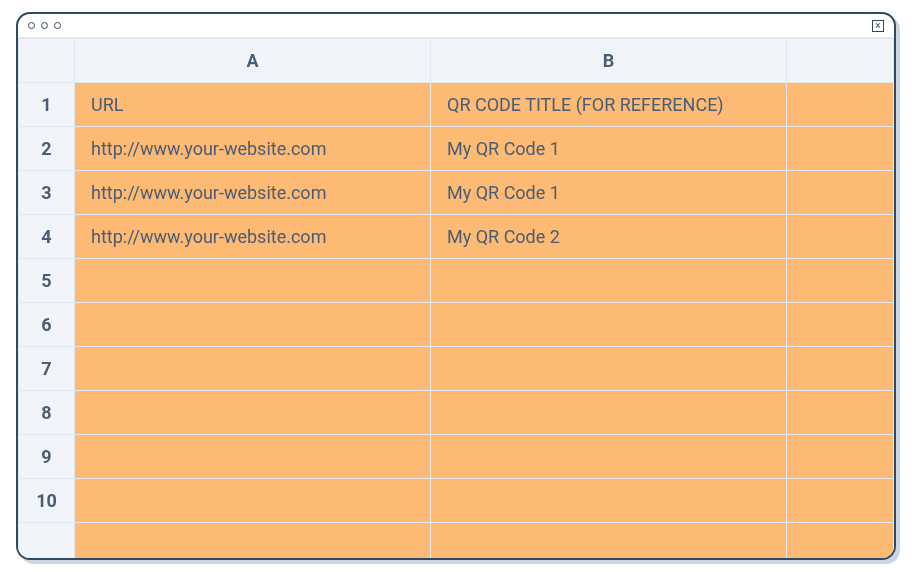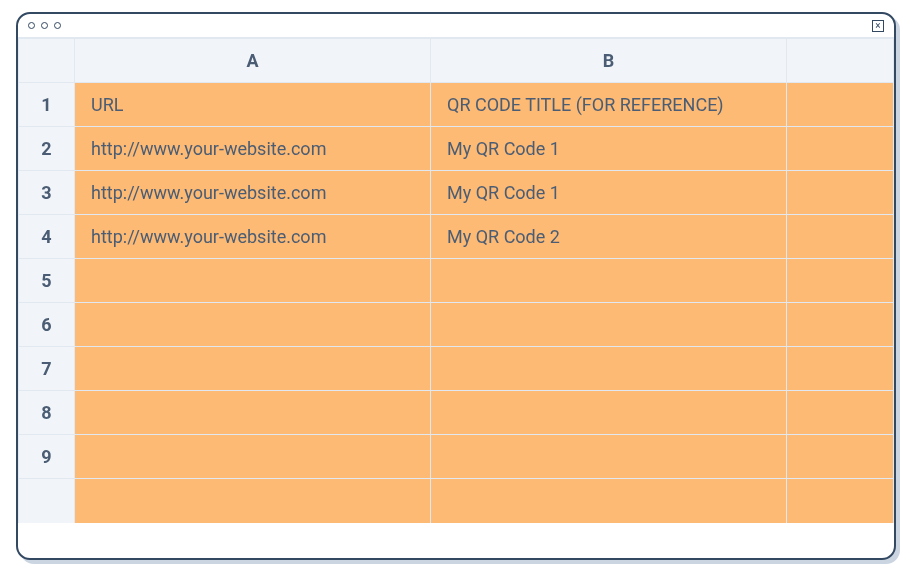--- a/index.html
+++ b/index.html
@@ -164,20 +164,26 @@
           <td class="cell"></td>
           <td class="cell"></td>
         </tr>
         <tr>
           <th class="row-header">9</th>
           <td class="cell"></td>
           <td class="cell"></td>
           <td class="cell"></td>
         </tr>
         <tr>
+          <th class="row-header">10</th>
+          <td class="cell"></td>
+          <td class="cell"></td>
+          <td class="cell"></td>
+        </tr>
+        <tr>
           <th class="row-header"></th>
           <td class="cell"></td>
           <td class="cell"></td>
           <td class="cell"></td>
         </tr>
       </tbody>
     </table>
   </div>
 </div>
 

